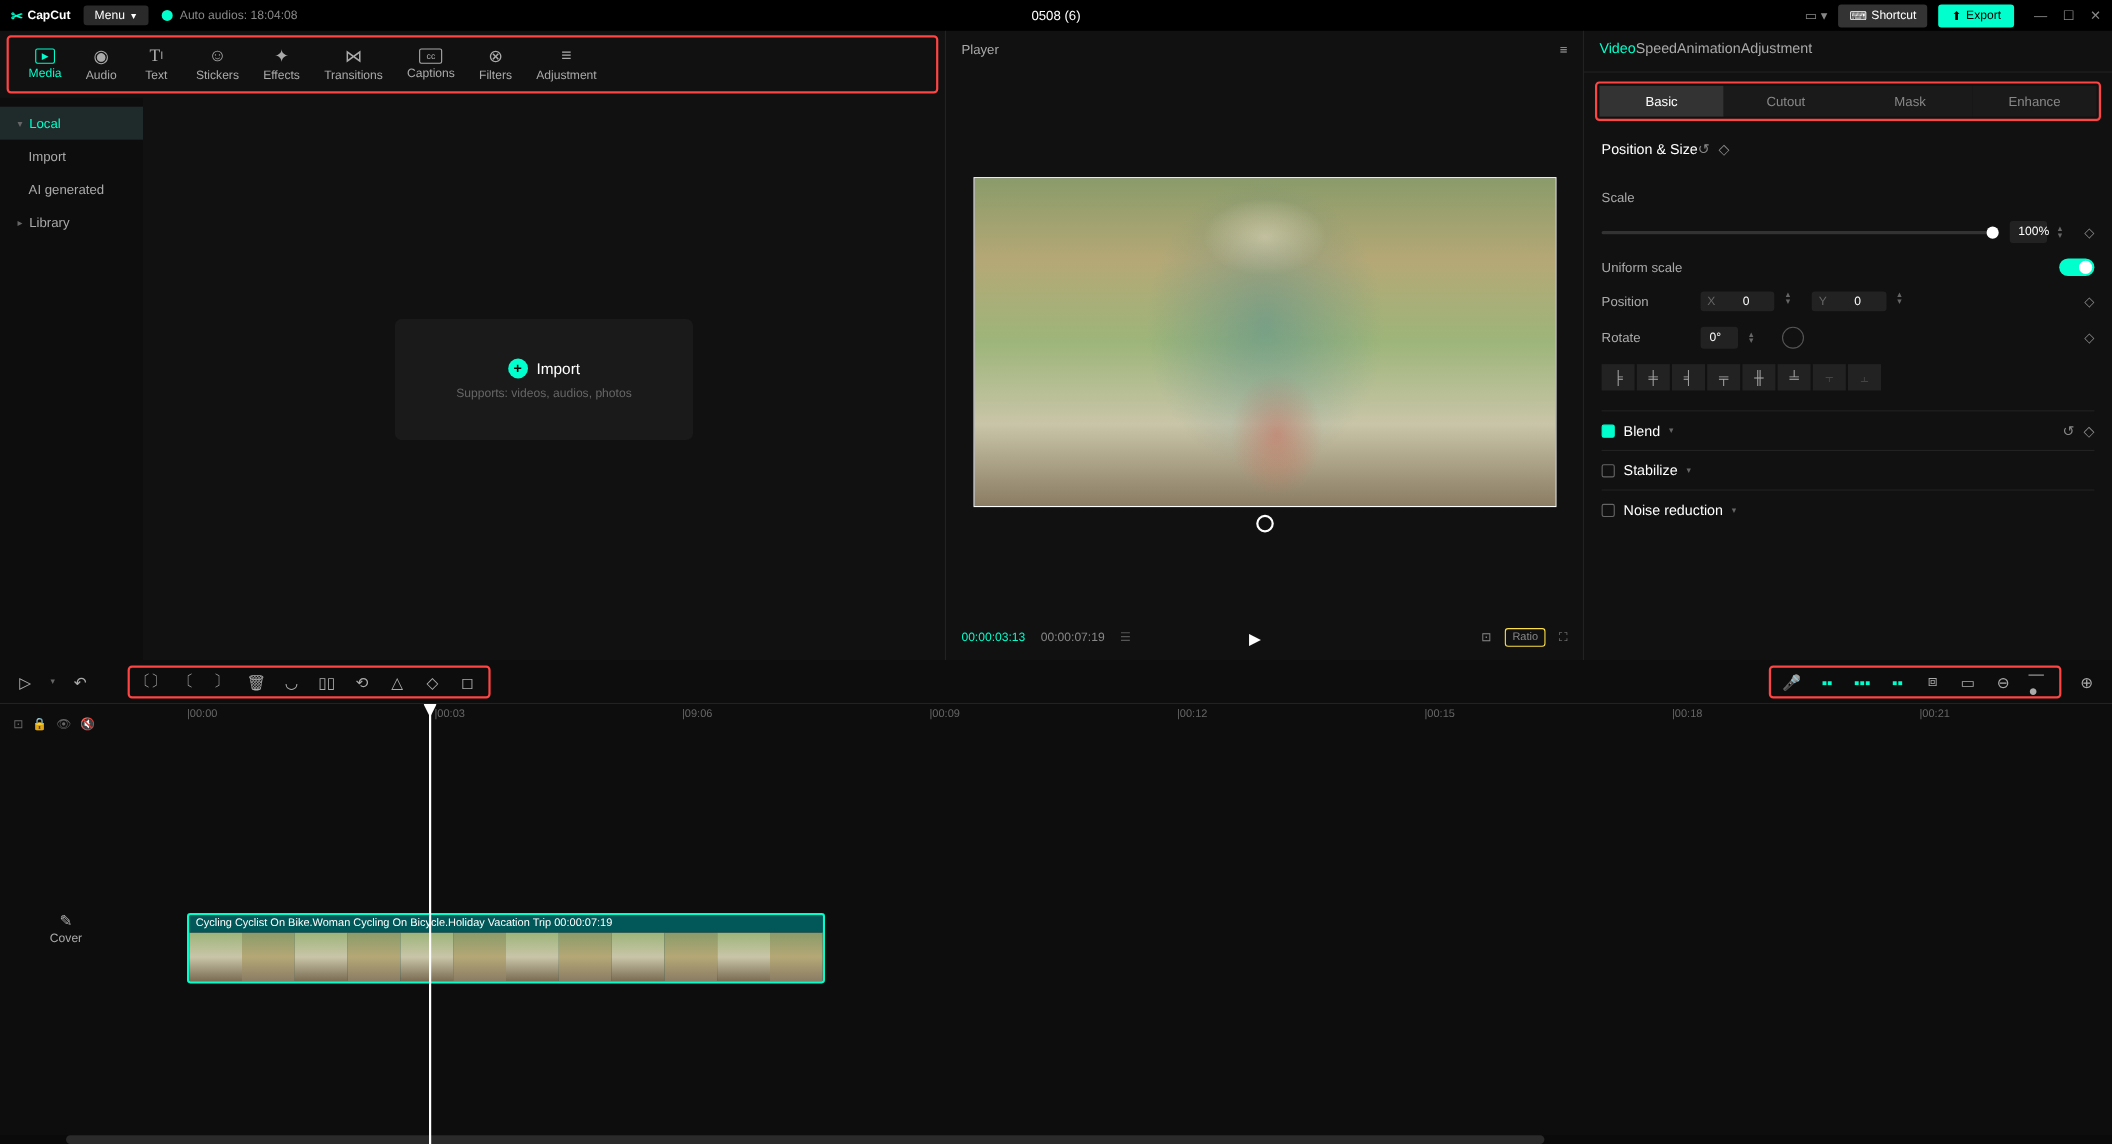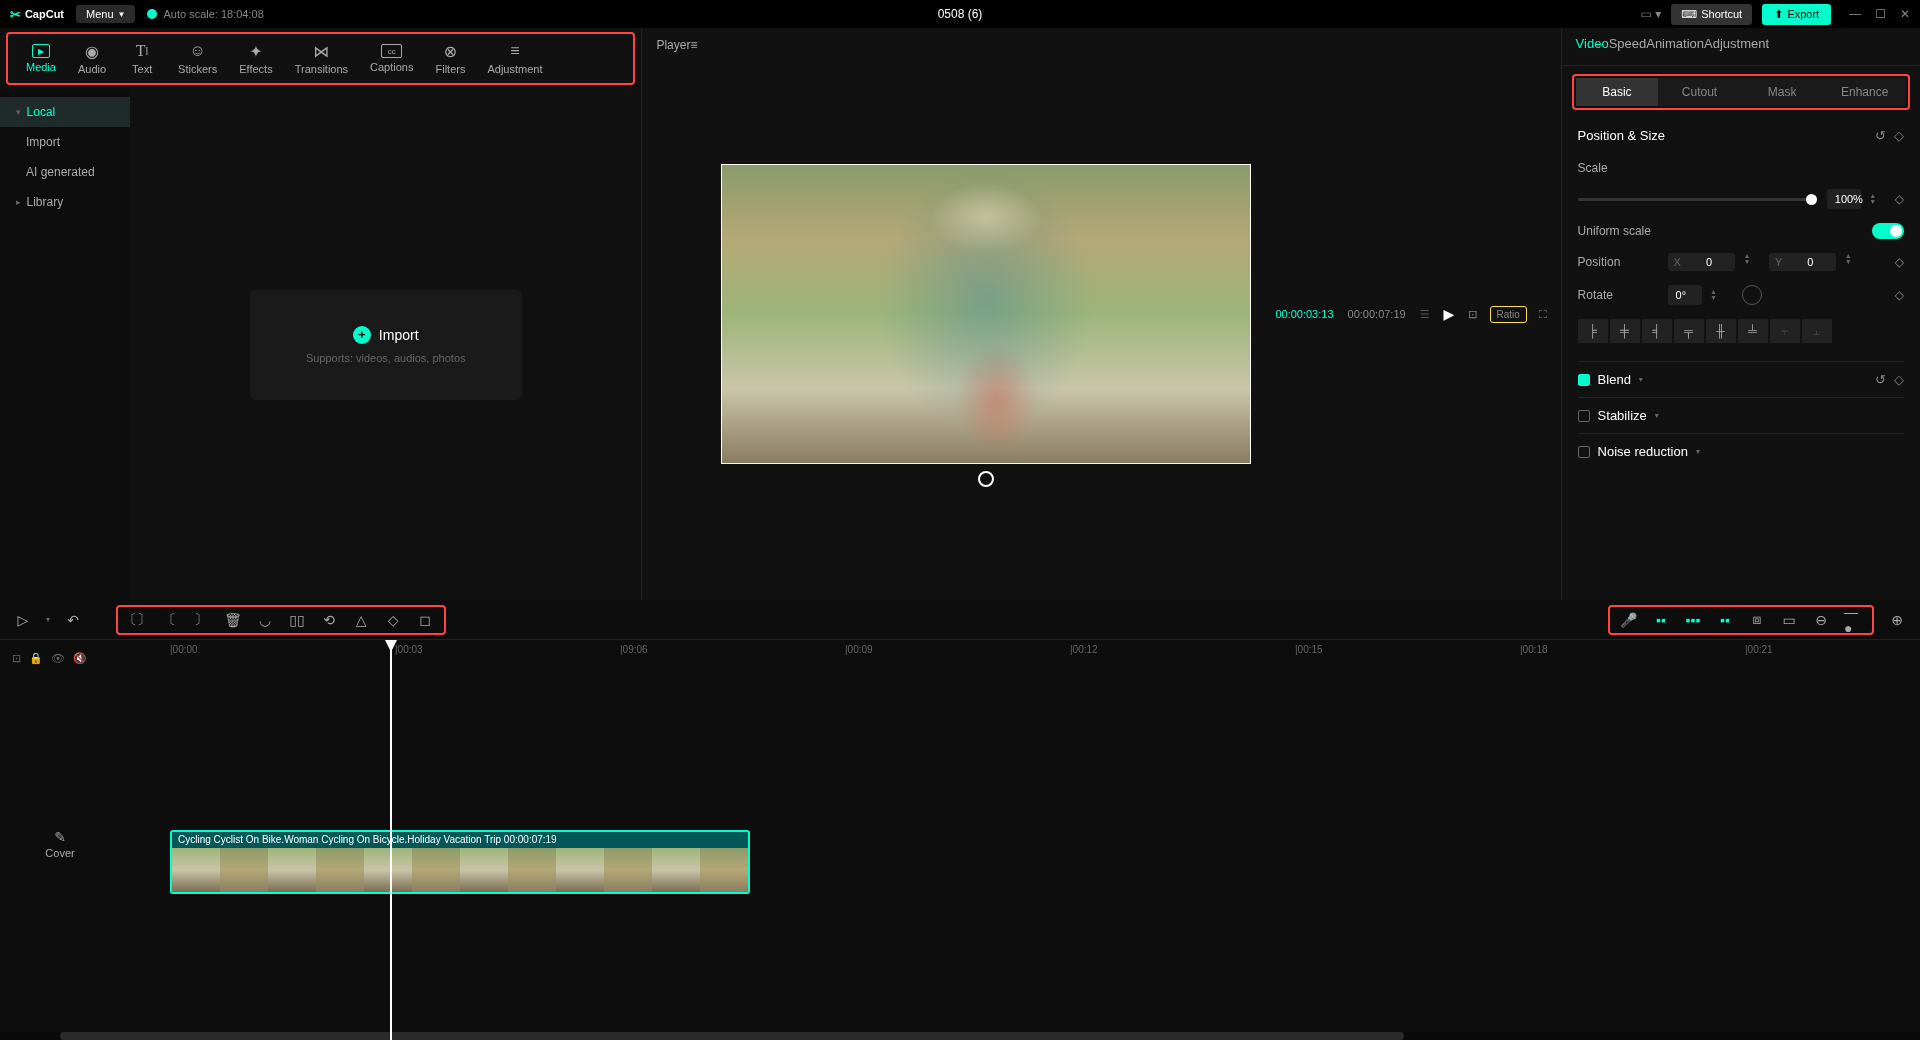--- a/index.html
+++ b/index.html
@@ -26,41 +26,41 @@
 .sidebar-nav{width:130px;background:#0d0d0d;padding:8px 0}
 .side-item{padding:8px 16px;color:#aaa;font-size:12px;cursor:pointer;display:flex;align-items:center;gap:6px}
 .side-item.active{background:#1f2a2a;color:#0fc}
 .side-item.sub{padding-left:26px;color:#aaa}
 .side-item .chev{font-size:9px;color:#666}
 .import-area{flex:1;display:flex;align-items:center;justify-content:center}
 .import-box{background:#1a1a1a;padding:36px 56px;border-radius:6px;text-align:center}
 .import-main{display:flex;align-items:center;justify-content:center;gap:8px;color:#fff;font-size:14px;margin-bottom:8px}
 .import-icon{width:18px;height:18px;background:#0fc;border-radius:50%;display:flex;align-items:center;justify-content:center;color:#000;font-weight:bold;font-size:13px}
 .import-sub{color:#666;font-size:11px}
-.player-panel{flex:1;background:#111;display:flex;flex-direction:row;border-right:1px solid #222}
+.player-panel{flex:1;background:#111;display:flex;flex-direction:column;border-right:1px solid #222}
 .player-header{padding:10px 14px;display:flex;justify-content:space-between;color:#aaa;font-size:12px}
 .player-video{flex:1;display:flex;align-items:center;justify-content:center;padding:10px}
 .video-frame{width:530px;height:300px;background:linear-gradient(180deg,#8a9b6a 0%,#b5a876 25%,#9db57a 50%,#c9c5a8 75%,#8a7c63 100%);position:relative;border:1px solid #fff}
 .video-frame::after{content:"";position:absolute;inset:0;background:radial-gradient(ellipse 180px 220px at 50% 45%,rgba(60,130,150,.4) 0%,transparent 60%),radial-gradient(ellipse 80px 50px at 50% 18%,rgba(240,220,180,.7) 0%,transparent 70%),radial-gradient(ellipse 60px 80px at 52% 78%,rgba(220,100,80,.5) 0%,transparent 70%)}
 .ring-icon{position:absolute;bottom:-24px;left:50%;transform:translateX(-50%);width:16px;height:16px;border:2px solid #fff;border-radius:50%}
 .player-controls{padding:12px 14px;display:flex;align-items:center;gap:14px;color:#888;font-size:11px}
 .time-cur{color:#0fc}
 .play-btn{margin:0 auto;color:#fff;font-size:14px}
 .pc-right{margin-left:auto;display:flex;gap:12px;align-items:center;color:#888}
 .ratio-btn{border:1px solid #fde047;padding:2px 6px;border-radius:3px;font-size:10px}
 .right-panel{width:480px;background:#111}
 .rp-tabs{display:flex;padding:8px 14px;border-bottom:1px solid #222}
 .rp-tab{color:#aaa;font-size:13px;cursor:pointer;padding-bottom:6px}
 .rp-tab.active{color:#0fc}
 .sub-tabs{display:flex;margin:8px 10px;border:2px solid #f44;border-radius:4px;padding:2px}
 .sub-tab{flex:1;text-align:center;padding:7px 0;color:#888;font-size:12px;cursor:pointer;background:#1a1a1a}
 .sub-tab.active{background:#333;color:#fff}
 .props{padding:10px 16px}
 .prop-section{margin-bottom:18px}
-.prop-header{display:flex;justify-content:space-between;align-items:center;margin-bottom:18px;color:#fff;font-size:13px}
+.prop-header{display:flex;align-items:center;margin-bottom:30px;color:#fff;font-size:13px}
 .prop-header .icons{display:flex;gap:8px;color:#888}
 .prop-row{display:flex;align-items:center;margin-bottom:14px;gap:10px}
 .prop-label{width:80px;color:#aaa;font-size:12px}
 .slider{flex:1;height:3px;background:#333;position:relative;border-radius:2px}
 .slider::after{content:"";position:absolute;right:0;top:-4px;width:11px;height:11px;background:#fff;border-radius:50%}
 .num-input{background:#222;padding:4px 8px;width:34px;color:#fff;font-size:11px;border-radius:3px;position:relative}
 .stepper{width:14px;color:#666;font-size:8px;line-height:6px}
 .diamond{color:#888;font-size:12px}
 .toggle{width:32px;height:16px;background:#0fc;border-radius:8px;position:relative;margin-left:auto}
 .toggle::after{content:"";position:absolute;right:2px;top:2px;width:12px;height:12px;background:#fff;border-radius:50%}
@@ -103,21 +103,21 @@
 </style>
 </head>
 <body>
 
 <div class="titlebar">
   <span class="logo">CapCut</span>
   <span class="menu-btn">
       <span>Menu</span> 
       <span style="font-size:8px">▼</span>
     </span>
-  <span class="autosave">Auto scale: 18:04:08</span>
+  <span class="autosave">Auto audios: 18:04:08</span>
   <span class="title-center">0508 (6)</span>
   <div class="title-right">
     <span style="color:#888">▭ ▾</span>
     <span class="shortcut-btn">⌨ <span>Shortcut</span></span>
     <span class="export-btn">⬆ <span>Export</span></span>
     <div class="win-controls">
       <span>—</span>
       <span>☐</span>
       <span>✕</span>
     </div>

